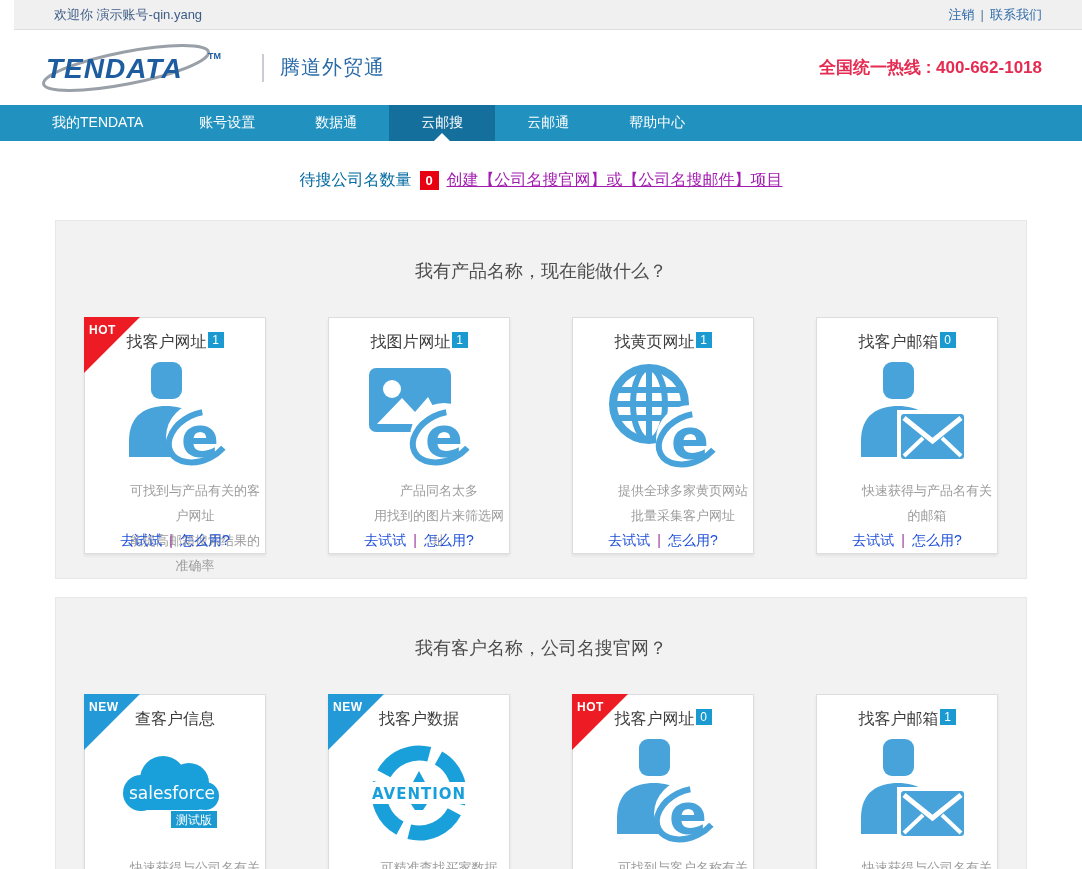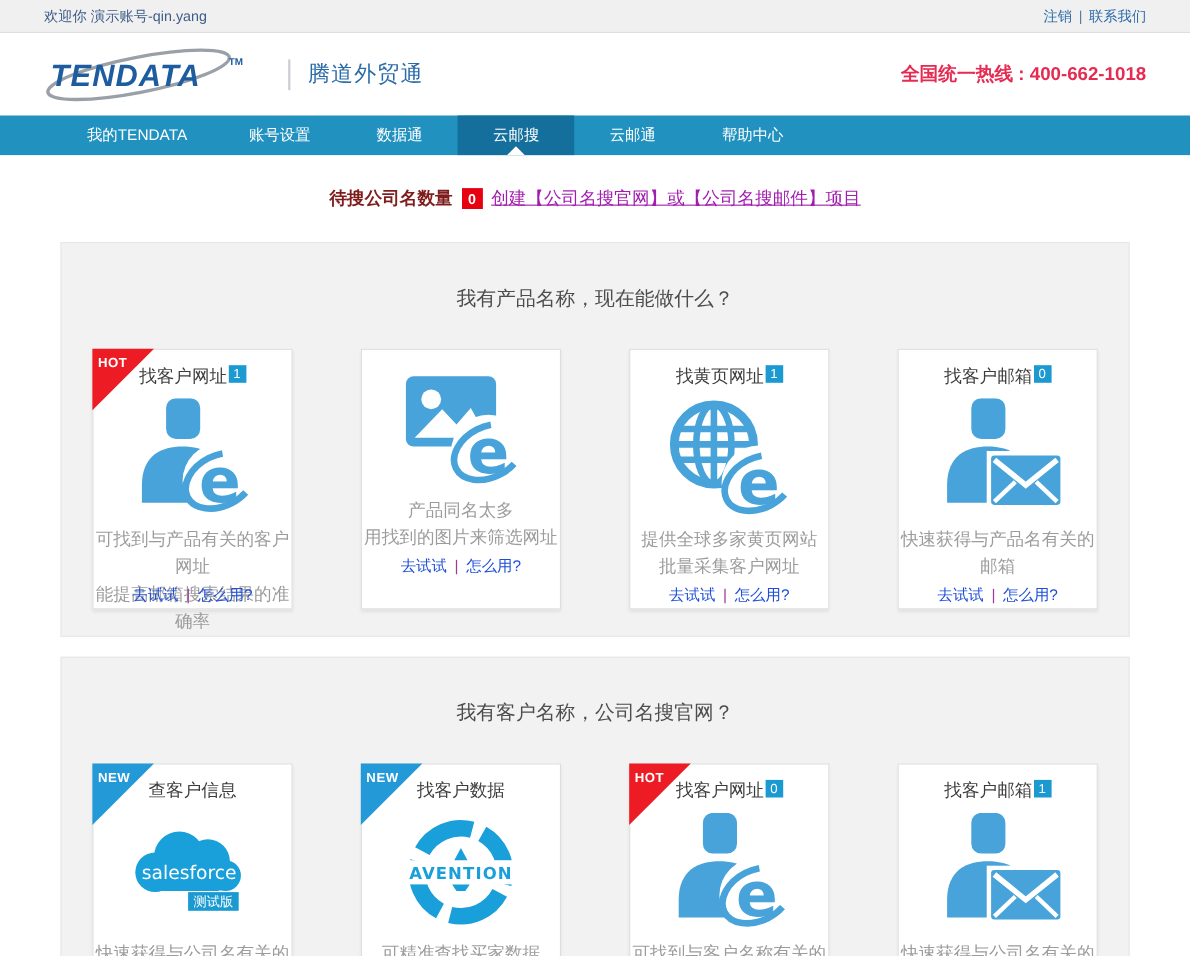--- a/index.html
+++ b/index.html
@@ -2,70 +2,70 @@
 <html><head>
 <meta charset="utf-8">
 <style>
   * { margin:0; padding:0; box-sizing:border-box; }
   html,body { width:1082px; height:869px; overflow:hidden; background:#fff;
     font-family:"Liberation Sans","DejaVu Sans",sans-serif; }
 
   
   .topbar { height:30px; background:#f0f0f0; border-bottom:1px solid #dedede;
     display:flex; align-items:center; justify-content:space-between; padding:0 40px;
-    font-size:13px; }
+    font-size:13px;margin-left:14px; }
   .topbar .welcome { color:#3d5c86; }
   .topbar .right { color:#39639c; }
   .topbar .right a { color:#2f6ba8; text-decoration:none; cursor:pointer; }
   .topbar .sep { color:#5b7aa0; margin:0 6px; }
 
   
   .header { height:75px; background:#fff; display:flex; align-items:center;
     padding:0 40px; }
   .logo-wrap { display:flex; align-items:center; cursor:pointer; }
   .brand-divider { border-left:2px solid #c9ccd1; height:28px; margin:0 16px 0 14px; }
   .brand-name { font-size:20px; font-weight:normal; color:#2a6ba8; letter-spacing:1px; }
   .hotline { margin-left:auto; font-size:17px; font-weight:bold; color:#e62b52; }
 
   
   .nav { height:36px; background:#2191bf; display:flex; align-items:stretch;
-    padding-left:51px; position:relative; }
+    padding-left:24px; position:relative; }
   .nav-tab { position:relative; color:#fff; font-size:14px; display:flex;
     align-items:center; justify-content:center; padding:0 28px; cursor:pointer;
     min-width:106px; }
   .nav-tab.active { background:#156f9c; }
   .nav-tab.active::after { content:""; position:absolute; bottom:0; left:50%;
     margin-left:-8px; width:0; height:0; border-left:8px solid transparent;
     border-right:8px solid transparent; border-bottom:8px solid #fff; }
 
   
   .subheader { height:79px; display:flex; align-items:center; justify-content:center;
     font-size:16px; }
-  .subheader .label { color:#7f1d1d; font-weight:bold; }
+  .subheader .label { color:#0369a1; font-weight:normal; }
   .subheader .count { display:inline-block; min-width:19px; height:19px; line-height:19px;
     background:#e60012; color:#fff; text-align:center; font-size:13px; font-weight:bold;
     margin:0 8px; }
   .subheader a { color:#a21caf; text-decoration:underline; cursor:pointer; }
 
   
   .panel { margin:0 55px 18px 55px; background:#f2f2f2; border:1px solid #e7e7e7;
     padding:24px 28px; }
   .panel-title { text-align:center; font-size:18px; color:#4d4d4d; margin:14px 0 34px 0; }
   .cards { display:flex; justify-content:space-between; }
 
   
   .card { position:relative; width:182px; height:237px; background:#fff;
     border:1px solid #ddd; box-shadow:0 2px 3px rgba(0,0,0,0.07); padding-top:14px;
     text-align:center; }
   .card-title { height:26px; font-size:16px; color:#3c3c3c; }
   .count-badge { display:inline-block; min-width:16px; height:16px; line-height:16px;
     background:#1b9ad2; color:#fff; font-size:12px; text-align:center;
     vertical-align:3px; margin-left:1px; }
   .icon-box { height:120px; display:flex; align-items:center; justify-content:center; }
-  .card-desc { height:50px; font-size:16px; line-height:25px; color:#9c9c9c; }
+  .card-desc { height:50px; font-size:13px; line-height:25px; color:#9c9c9c;padding-left:40px; }
   .card-links { margin-top:4px; font-size:14px; }
   .card-links a { color:#1d4ed8; text-decoration:none; cursor:pointer; }
   .card-links .pipe { color:#9c3a99; margin:0 7px; }
 
   
   .ribbon { position:absolute; top:-1px; left:-1px; width:0; height:0;
     border-top:56px solid #ed1c24; border-right:56px solid transparent; }
   .ribbon.new { border-top-color:#2499d7; }
   .ribbon-label { position:absolute; top:-50px; left:5px; color:#fff; font-size:12px;
     font-weight:bold; letter-spacing:0.5px; }
@@ -135,20 +135,23 @@
       <div class="card-desc">
         <div>可找到与产品有关的客户网址</div>
         <div>能提高邮箱搜索结果的准确率</div>
       </div>
       <div class="card-links">
         <a>去试试</a><span class="pipe">|</span><a>怎么用?</a>
       </div>
     </div>
 
     <div class="card">
+      <div class="card-title">
+        <span>找图片网址</span><span class="count-badge">1</span>
+      </div>
       <div class="icon-box">
         <svg width="125" height="112" viewBox="0 0 125 112">
           <rect x="12" y="6" width="82" height="64" rx="7" fill="#47a3da"></rect>
           <circle cx="35" cy="27" r="9" fill="#fff"></circle>
           <path d="M20,62 L45,36 L58,50 L71,35 L86,62 Z" fill="#fff"></path>
           <g transform="translate(53,40)">
             <circle cx="34" cy="35" r="34" fill="#fff"></circle>
             <ellipse cx="34" cy="35" rx="33" ry="23" fill="none" stroke="#47a3da" stroke-width="6" stroke-dasharray="118 40" stroke-dashoffset="-28" transform="rotate(-27 34 35)"></ellipse>
             <text x="34" y="54" text-anchor="middle" font-size="56" font-weight="bold" font-family="DejaVu Sans, sans-serif" fill="#47a3da">e</text>
           </g>

